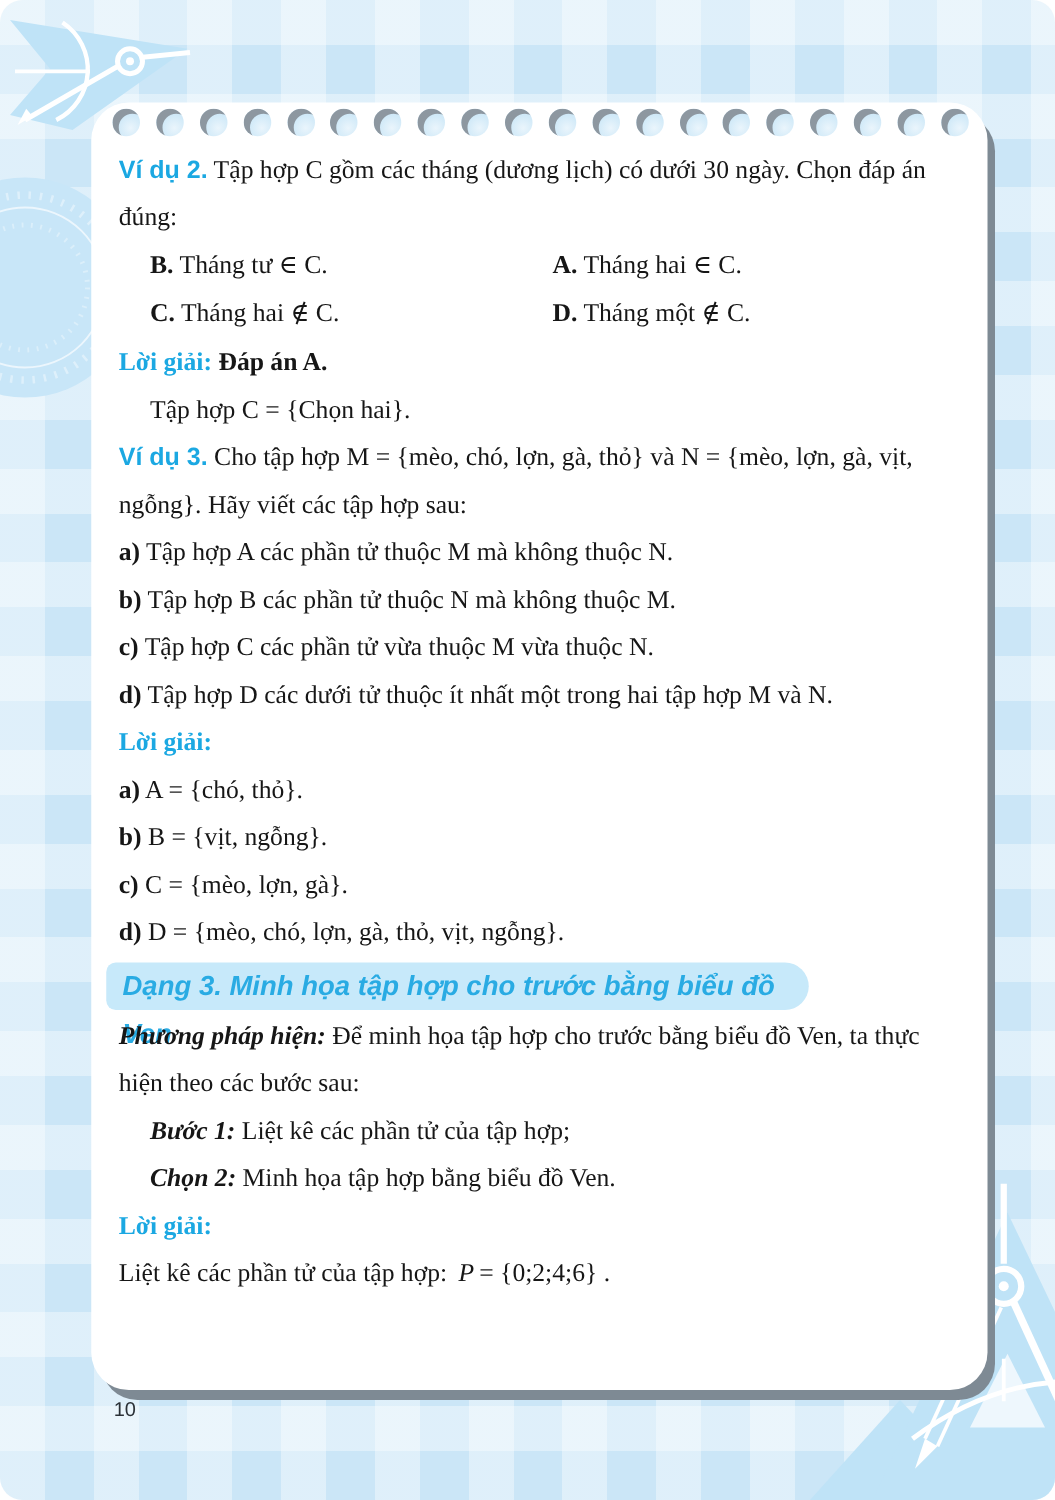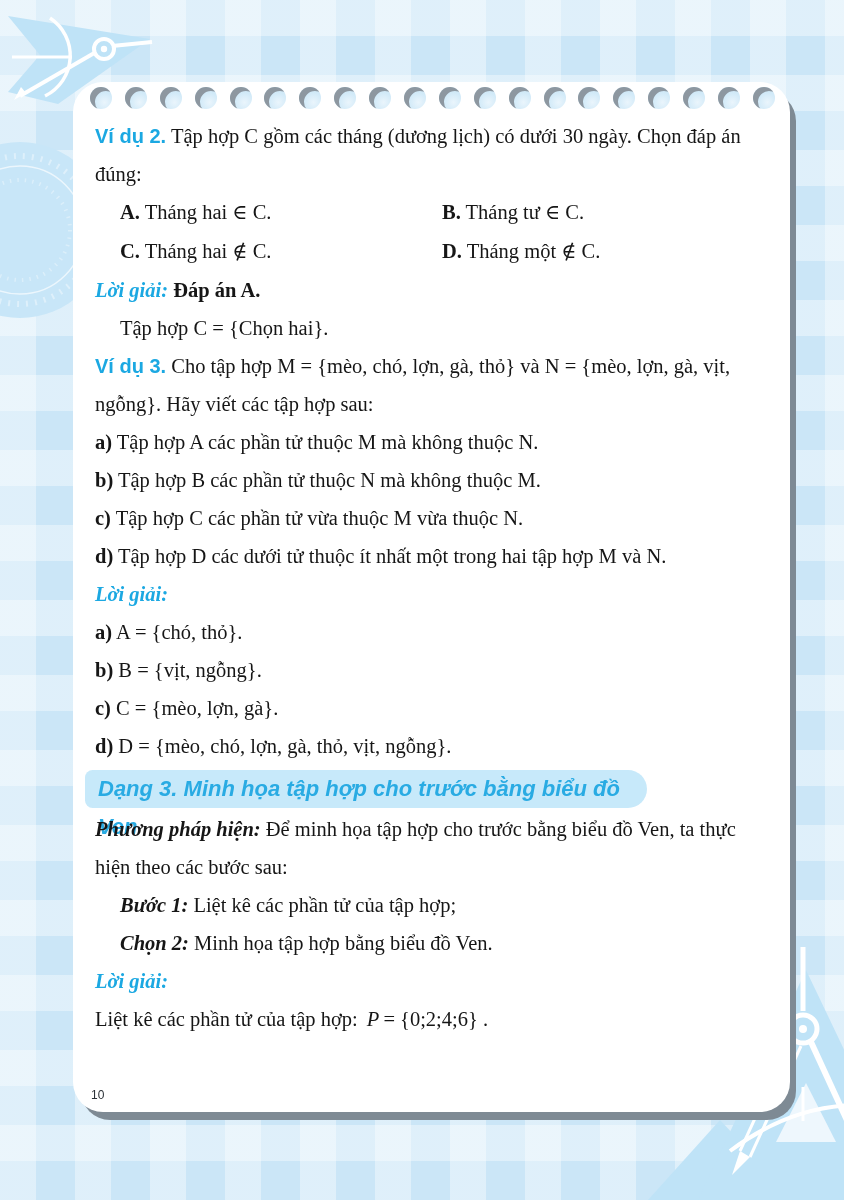--- a/index.html
+++ b/index.html
@@ -5,20 +5,21 @@
   * { margin:0; padding:0; box-sizing:border-box; }
   html,body { width:844px; height:1200px; }
   body { font-family:"Liberation Serif","DejaVu Serif",serif; }
 
   .page {
     position:relative; width:844px; height:1200px; overflow:hidden;
     background-color:#cbe6f7;
     background-image:
       repeating-linear-gradient(90deg, rgba(255,255,255,.38) 0 36px, rgba(255,255,255,0) 36px 75px),
       repeating-linear-gradient(180deg, rgba(255,255,255,.38) 0 36px, rgba(255,255,255,0) 36px 75px);
+    border-radius: 18px;
   }
 
   
   .decor { position:absolute; z-index:0; }
   .decor-topleft { left:0; top:8px; }
   .decor-protractor { left:-70px; top:140px; }
   .decor-bottomright { right:0; bottom:0; }
 
   
   .card {
@@ -43,35 +44,35 @@
   .content p { margin:0; }
   .indent { padding-left:25px; }
   .options {
     display:grid; grid-template-columns:322px 1fr;
     padding-left:25px; line-height:39px;
   }
   .lbl-blue {
     font-family:"Liberation Sans","DejaVu Sans",sans-serif;
     font-weight:bold; color:#1ba8e2; font-size:20px;
   }
-  .sol-label { color:#1ba8e2; font-weight:bold; font-style:italic; }
+  .sol-label { color:#1ba8e2; font-weight:bold; }
   .b  { font-weight:bold; }
   .bi { font-weight:bold; font-style:italic; }
   .math { font-style:italic; padding:0 4px; }
   .banner {
     margin:5px 0 2px -10px; width:562px; height:38px;
     background:#c7e9fa; border-radius:8px 20px 20px 8px;
     color:#29abe3; font-family:"Liberation Sans","DejaVu Sans",sans-serif;
     font-weight:bold; font-style:italic; font-size:22px;
     line-height:38px; padding-left:13px;
   }
   .page-number {
-    position:absolute; z-index:3; left:91px; top:1088px;
+    position:absolute; z-index:3; left:91px; top:1120px;
     font-family:"Liberation Sans","DejaVu Sans",sans-serif;
-    font-size:12px; color:#2b3137;
+    font-size:16px; color:#2b3137;
   }
   svg .wline { stroke:#ffffff; fill:none; }
 </style>
 </head>
 <body>
 
 <div class="page">
 
   <svg class="decor decor-topleft" width="175" height="105" viewBox="0 0 175 105">
     <polygon points="8,8 150,31 58,96 8,84 40,47" fill="#bfe3f7"></polygon>
@@ -131,26 +132,26 @@
       </div>
 
     <div class="content">
 
       <p>
         <span class="lbl-blue">Ví dụ 2.</span>
         <span>Tập hợp C gồm các tháng (dương lịch) có dưới 30 ngày. Chọn đáp án đúng:</span>
       </p>
       <div class="options">
         <p>
+          <span class="b">B.</span>
+          <span>Tháng tư ∈ C.</span>
+        </p>
+        <p>
           <span class="b">A.</span>
           <span>Tháng hai ∈ C.</span>
-        </p>
-        <p>
-          <span class="b">B.</span>
-          <span>Tháng tư ∈ C.</span>
         </p>
         <p>
           <span class="b">C.</span>
           <span>Tháng hai ∉ C.</span>
         </p>
         <p>
           <span class="b">D.</span>
           <span>Tháng một ∉ C.</span>
         </p>
       </div>

